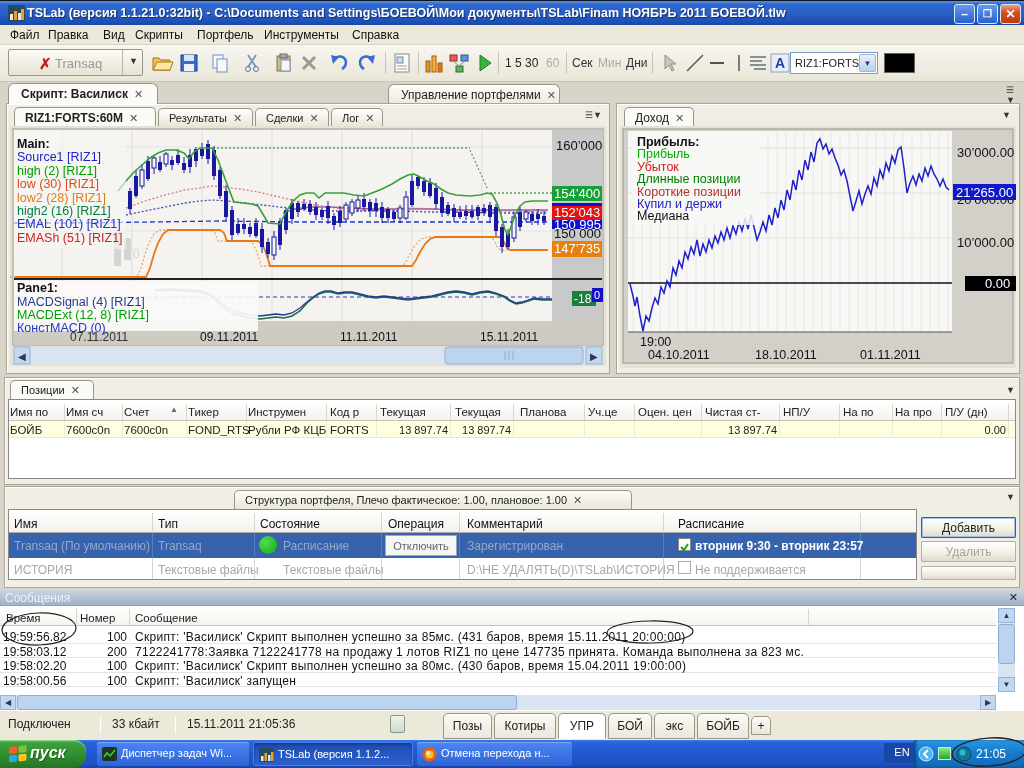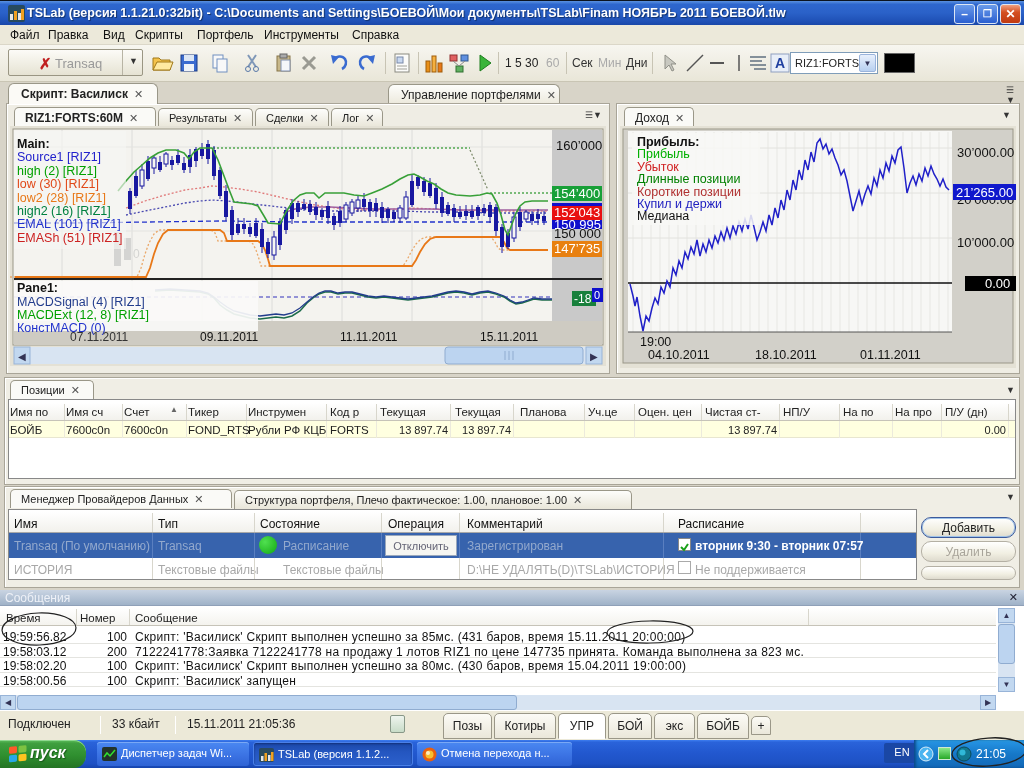--- a/index.html
+++ b/index.html
@@ -24,21 +24,21 @@
 .panel{position:absolute;background:#f2f0e8;border:1px solid #a9a598;box-shadow:inset 1px 1px 0 #fff;}
 .ptab{position:absolute;height:19px;border:1px solid #9a9788;border-bottom:none;border-radius:5px 5px 0 0;background:linear-gradient(#fdfdfb,#e9e6d9);font-size:11px;color:#222;padding:3px 6px 0 10px;white-space:nowrap;}
 .ptab.act{background:#fafaf7;z-index:3;}
 
 .grid{position:absolute;background:#fff;border:1px solid #888;}
 .ghead{position:absolute;background:linear-gradient(#ffffff,#f2f1ec);border-bottom:1px solid #c6c3b8;color:#222;font-size:11px;}
 .gh{position:absolute;font-size:11.5px;color:#222;white-space:nowrap;}
 .gsep{position:absolute;width:1px;background:#d8d6cc;}
 .cell{position:absolute;font-size:11px;white-space:nowrap;overflow:hidden;}
 
-.xpbtn{position:absolute;background:linear-gradient(#ffffff,#f1efe2 60%,#dedbce);border:1px solid #7f9db9;border-radius:10px;font-size:12px;color:#222;text-align:center;}
+.xpbtn{position:absolute;background:linear-gradient(#ffffff,#f1efe2 60%,#dedbce);border:1px solid #7f9db9;border-radius:1px;font-size:12px;color:#222;text-align:center;}
 
 #status{left:0;top:710px;width:1024px;height:30px;background:#ECE9D8;border-top:1px solid #fff;}
 .stext{position:absolute;top:717px;font-size:12px;color:#222;white-space:nowrap;}
 .ssep{position:absolute;top:716px;width:1px;height:18px;background:#c6c2b2;border-right:1px solid #fff;}
 .stab{position:absolute;top:713px;height:26px;border:1px solid #9a9788;border-radius:5px 5px 0 0;background:linear-gradient(#fcfbf6,#eae7da);font-size:12px;color:#222;text-align:center;padding-top:5px;}
 .stab.act{background:#fff;border-bottom:1px solid #fff;}
 
 #task{left:0;top:740px;width:1024px;height:28px;background:linear-gradient(#3d7df0 0%,#2a63da 8%,#2258cf 45%,#1e51c4 85%,#1644ad 100%);}
 .tkbtn{position:absolute;top:742px;height:24px;border-radius:3px;background:linear-gradient(#4a88f2,#3a71e2 60%,#2f63d4);box-shadow:inset 0 1px 0 #7aa8f5;color:#fff;font-size:11px;padding:5px 4px 0 24px;white-space:nowrap;overflow:hidden;}
 </style></head><body>
@@ -406,21 +406,20 @@
     <span class="cell" style="left:66px;top:424px;color:#222;font-size:11.5px;">7600c0n</span>
     <span class="cell" style="left:124px;top:424px;color:#222;font-size:11.5px;">7600c0n</span>
     <span class="cell" style="left:188px;top:424px;color:#222;font-size:11.5px;">FOND_RTS</span>
     <span class="cell" style="left:248px;top:424px;color:#222;font-size:11.5px;">Рубли РФ КЦБ</span>
     <span class="cell" style="left:330px;top:424px;color:#222;font-size:11.5px;">FORTS</span>
     <span class="cell" style="left:368px;top:424px;width:80px;text-align:right;color:#222;">13 897.74</span>
     <span class="cell" style="left:431px;top:424px;width:80px;text-align:right;color:#222;">13 897.74</span>
     <span class="cell" style="left:697px;top:424px;width:80px;text-align:right;color:#222;">13 897.74</span>
     <span class="cell" style="left:926px;top:424px;width:80px;text-align:right;color:#222;">0.00</span>
     <div class="panel abs" style="left:4px;top:486px;width:1016px;height:102px;background:#f0eee5;"></div>
-    <div class="ptab act abs" style="left:10px;top:489px;width:222px;">Менеджер Провайдеров Данных<span class="xg">✕</span></div>
     <div class="ptab abs" style="left:234px;top:490px;width:398px;">Структура портфеля, Плечо фактическое: 1.00, плановое: 1.00<span class="xg">✕</span></div>
     <div class="absT" style="position:absolute;left:1006px;top:492px;font-size:9px;color:#333;">▼</div>
     <div class="grid abs" style="left:8px;top:509px;width:909px;height:71px;"></div>
     <div class="ghead abs" style="left:9px;top:512px;width:907px;height:21px;border-bottom:1px solid #a8a8a8;"></div>
     <span class="gh abs" style="left:14px;top:517px;color:#111;font-size:12px;">Имя</span>
     <span class="gh abs" style="left:158px;top:517px;color:#111;font-size:12px;">Тип</span>
     <span class="gh abs" style="left:260px;top:517px;color:#111;font-size:12px;">Состояние</span>
     <span class="gh abs" style="left:388px;top:517px;color:#111;font-size:12px;">Операция</span>
     <span class="gh abs" style="left:467px;top:517px;color:#111;font-size:12px;">Комментарий</span>
     <span class="gh abs" style="left:678px;top:517px;color:#111;font-size:12px;">Расписание</span>
@@ -439,21 +438,21 @@
     <div class="gsep abs" style="left:860px;top:533px;height:25px;background:#5a7fc0;"></div>
     <span class="cell" style="left:14px;top:539px;color:#93a9cd;font-size:12px;">Transaq (По умолчанию)</span>
     <span class="cell" style="left:158px;top:539px;color:#93a9cd;font-size:12px;">Transaq</span>
     <div class="abs" style="left:259px;top:536px;width:18px;height:18px;border-radius:50%;background:radial-gradient(circle at 6px 6px,#50e050,#12a812);"></div>
     <span class="cell" style="left:283px;top:539px;color:#93a9cd;font-size:12px;">Расписание</span>
     <div class="abs" style="left:385px;top:535px;width:72px;height:21px;background:#f6f6f2;border:1px solid #9aa8bc;font-size:11px;color:#667;text-align:center;padding-top:4px;">Отключить</div>
     <span class="cell" style="left:467px;top:539px;color:#93a9cd;font-size:12px;">Зарегистрирован</span>
     <div class="abs" style="left:678px;top:538px;width:13px;height:13px;background:#fff;border:1px solid #888;"><svg width="11" height="11">
         <path d="M2 5 L5 8 L9 2" stroke="#18a018" stroke-width="2" fill="none"></path>
       </svg></div>
-    <span class="cell" style="left:695px;top:539px;color:#fff;font-weight:bold;font-size:12px;">вторник 9:30 - вторник 07:57</span>
+    <span class="cell" style="left:695px;top:539px;color:#fff;font-weight:bold;font-size:12px;">вторник 9:30 - вторник 23:57</span>
     <span class="cell" style="left:14px;top:563px;color:#a8a8a8;font-size:12px;">ИСТОРИЯ</span>
     <span class="cell" style="left:158px;top:563px;color:#a8a8a8;font-size:12px;">Текстовые файлы</span>
     <span class="cell" style="left:283px;top:563px;color:#a8a8a8;font-size:12px;">Текстовые файлы</span>
     <span class="cell" style="left:467px;top:563px;color:#a8a8a8;font-size:12px;">D:\НЕ УДАЛЯТЬ(D)\TSLab\ИСТОРИЯ</span>
     <div class="abs" style="left:678px;top:561px;width:13px;height:13px;background:#fff;border:1px solid #aaa;"></div>
     <span class="cell" style="left:695px;top:563px;color:#a8a8a8;font-size:12px;">Не поддерживается</span>
     <div class="gsep abs" style="left:152px;top:558px;height:21px;"></div>
     <div class="gsep abs" style="left:254px;top:558px;height:21px;"></div>
     <div class="gsep abs" style="left:381px;top:558px;height:21px;"></div>
     <div class="gsep abs" style="left:459px;top:558px;height:21px;"></div>

